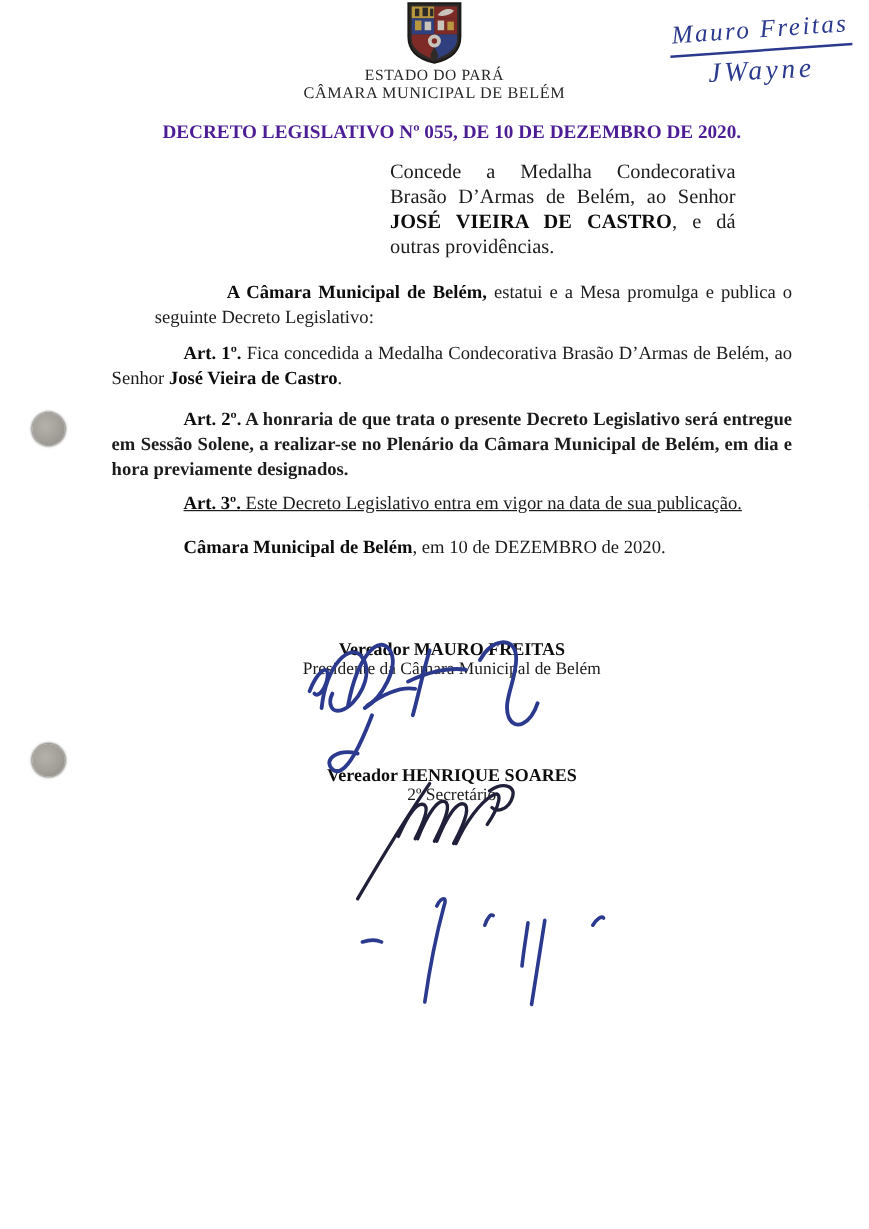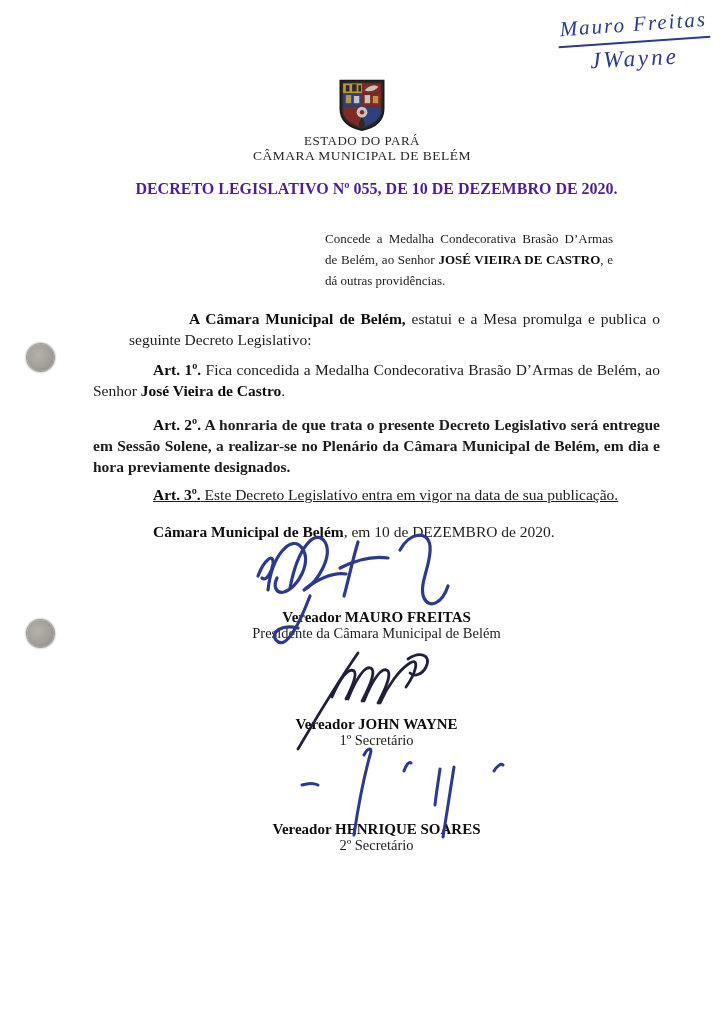--- a/index.html
+++ b/index.html
@@ -49,39 +49,39 @@
     transform: rotate(-2deg);
   }
   .annotation .hand2 {
     display: block;
     font-size: 23px;
     letter-spacing: 3px;
     margin-top: 3px;
     transform: rotate(-1deg);
   }
   
-  .doc-header { text-align: center; padding-top: 78px; }
+  .doc-header { text-align: center; }
   .crest { display: block; margin: 0 auto 2px auto; }
   .state-line { font-size: 13px; line-height: 14px; letter-spacing: 0.5px; color: #262626; }
   .org-line { font-size: 13.5px; line-height: 15px; letter-spacing: 0.5px; color: #262626; }
   
   .decree-title {
     margin-top: 17px;
     text-align: center;
     font-weight: bold;
     font-size: 16px;
     line-height: 17px;
     color: #4c1d95;
   }
   
   .ementa {
-    margin-top: 31px;
+    margin-top: 13px;
     margin-left: 232px;
     width: 288px;
-    font-size: 13px;
+    font-size: 17px;
     line-height: 21px;
     text-align: justify;
   }
   
   p.body-par {
     font-size: 15.5px;
     line-height: 21px;
     text-align: justify;
     text-indent: 60px;
   }
@@ -161,24 +161,20 @@
 
     <p class="body-par art3"><b>Art. 3º.</b><span> Este Decreto Legislativo entra em vigor na data de sua publicação.</span></p>
 
     <p class="body-par dateline"><b>Câmara Municipal de Belém</b><span>, em 10 de DEZEMBRO de 2020.</span></p>
 
     <div class="sig-block sig1">
       <div class="sig-name">Vereador MAURO FREITAS</div>
       <div class="sig-role">Presidente da Câmara Municipal de Belém</div>
     </div>
 
-    <div class="sig-block sig2">
-      <div class="sig-name">Vereador JOHN WAYNE</div>
-      <div class="sig-role">1º Secretário</div>
-    </div>
 
     <div class="sig-block sig3">
       <div class="sig-name">Vereador HENRIQUE SOARES</div>
       <div class="sig-role">2º Secretário</div>
     </div>
 
   </div>
 
   <svg class="scribble" style="left:240px; top:520px;" width="240" height="140" viewBox="0 0 240 140">
     <g stroke="#2b3a8e" stroke-width="3.2">

